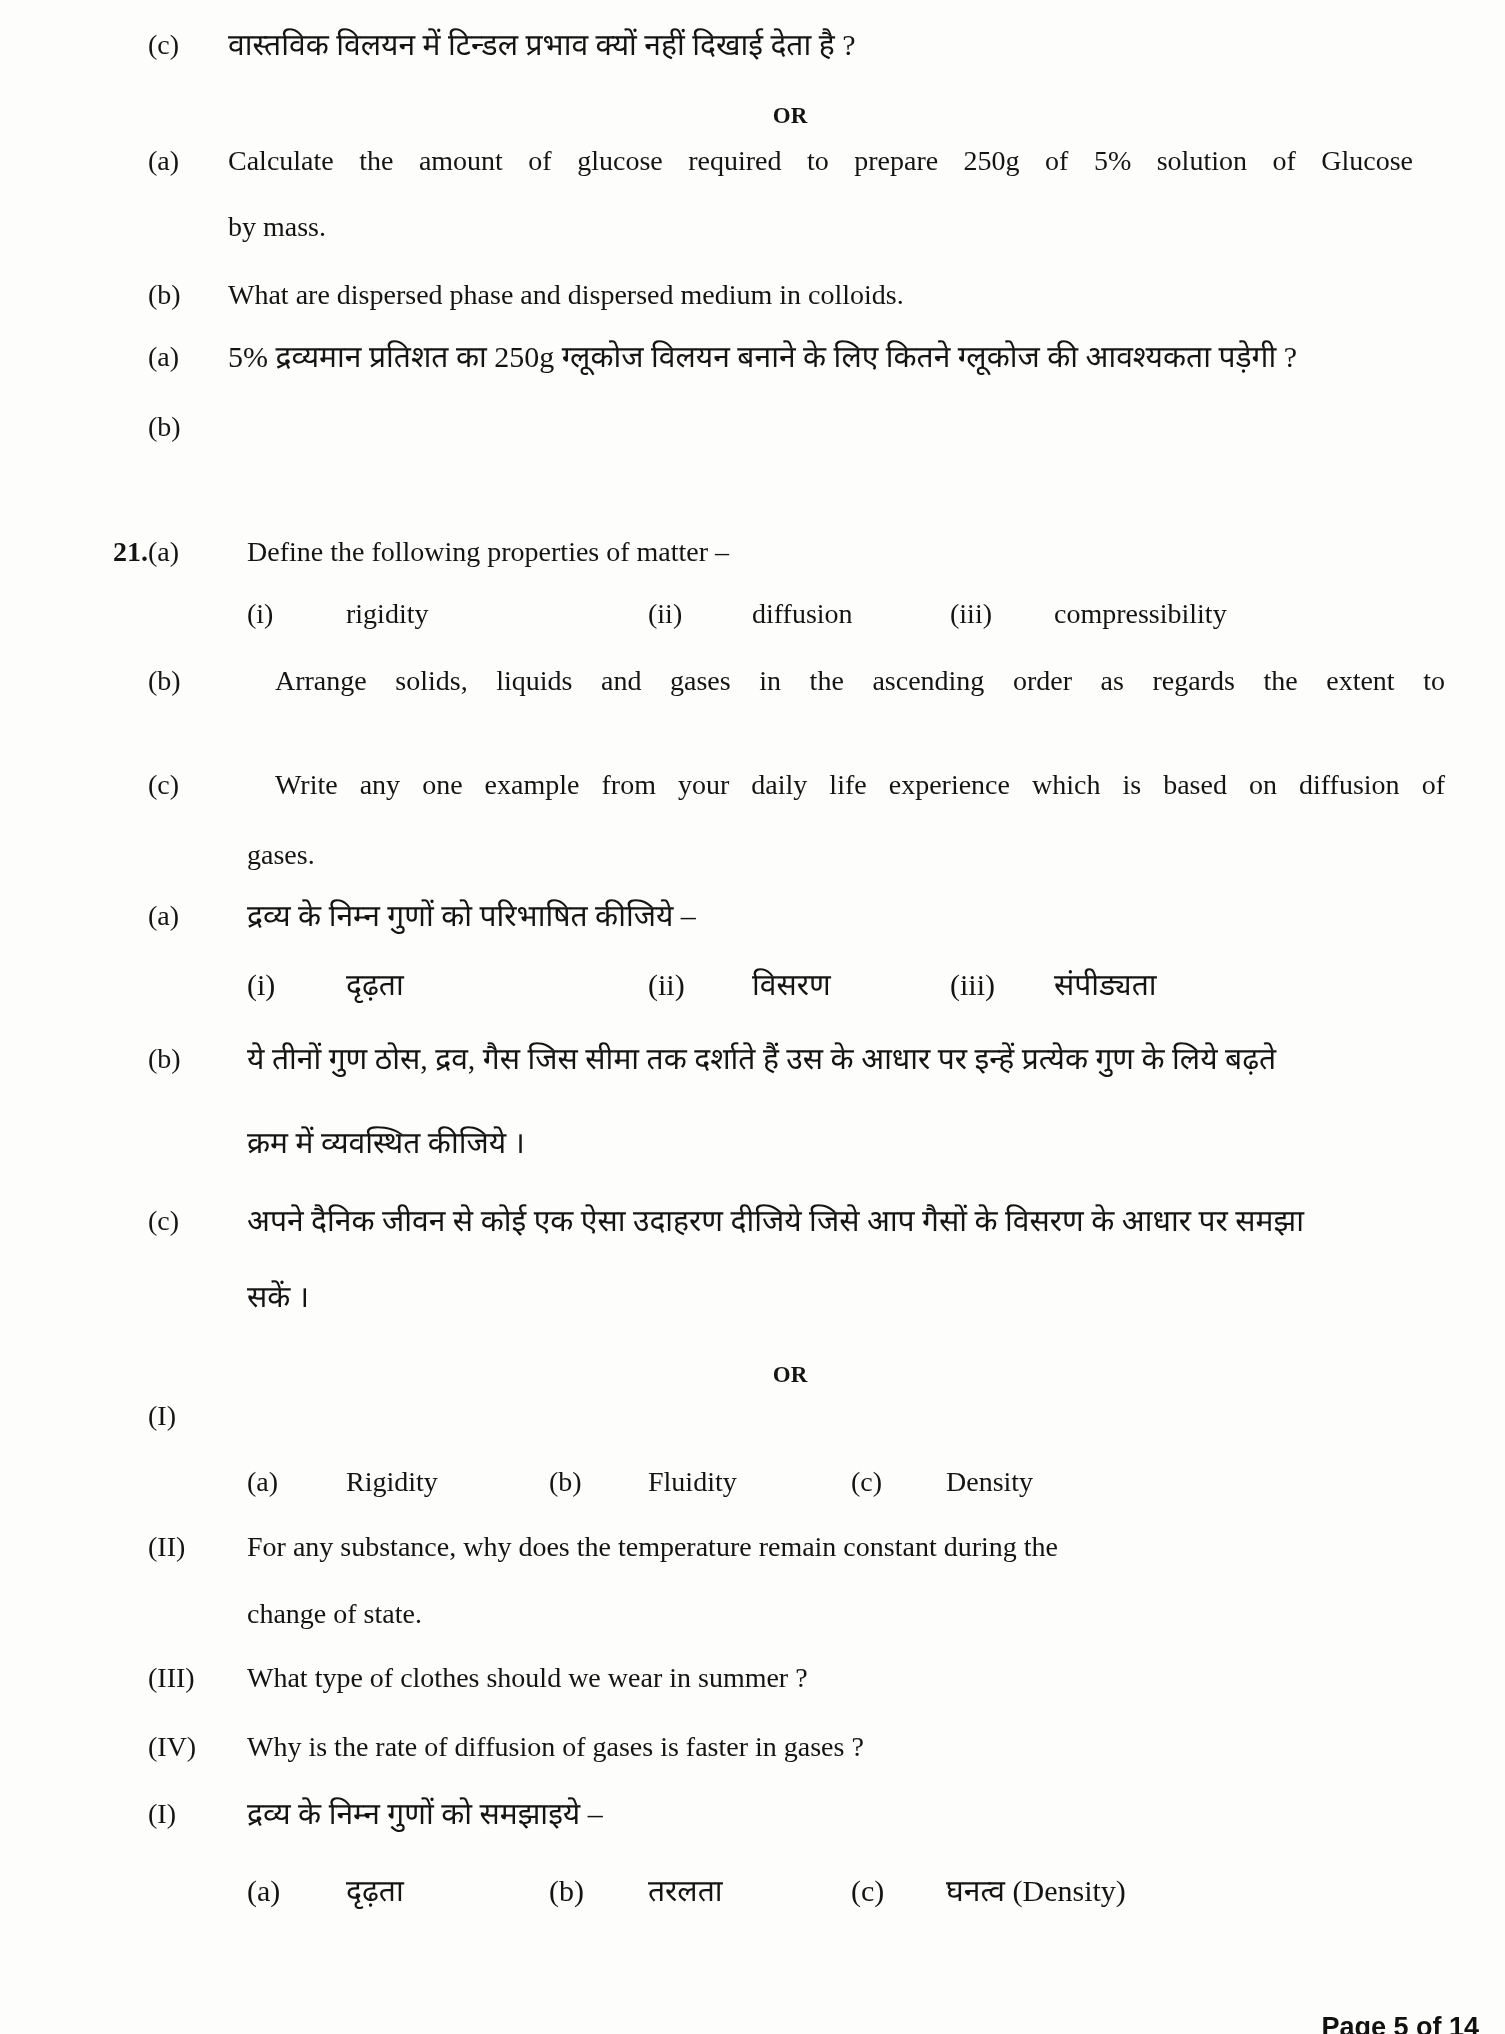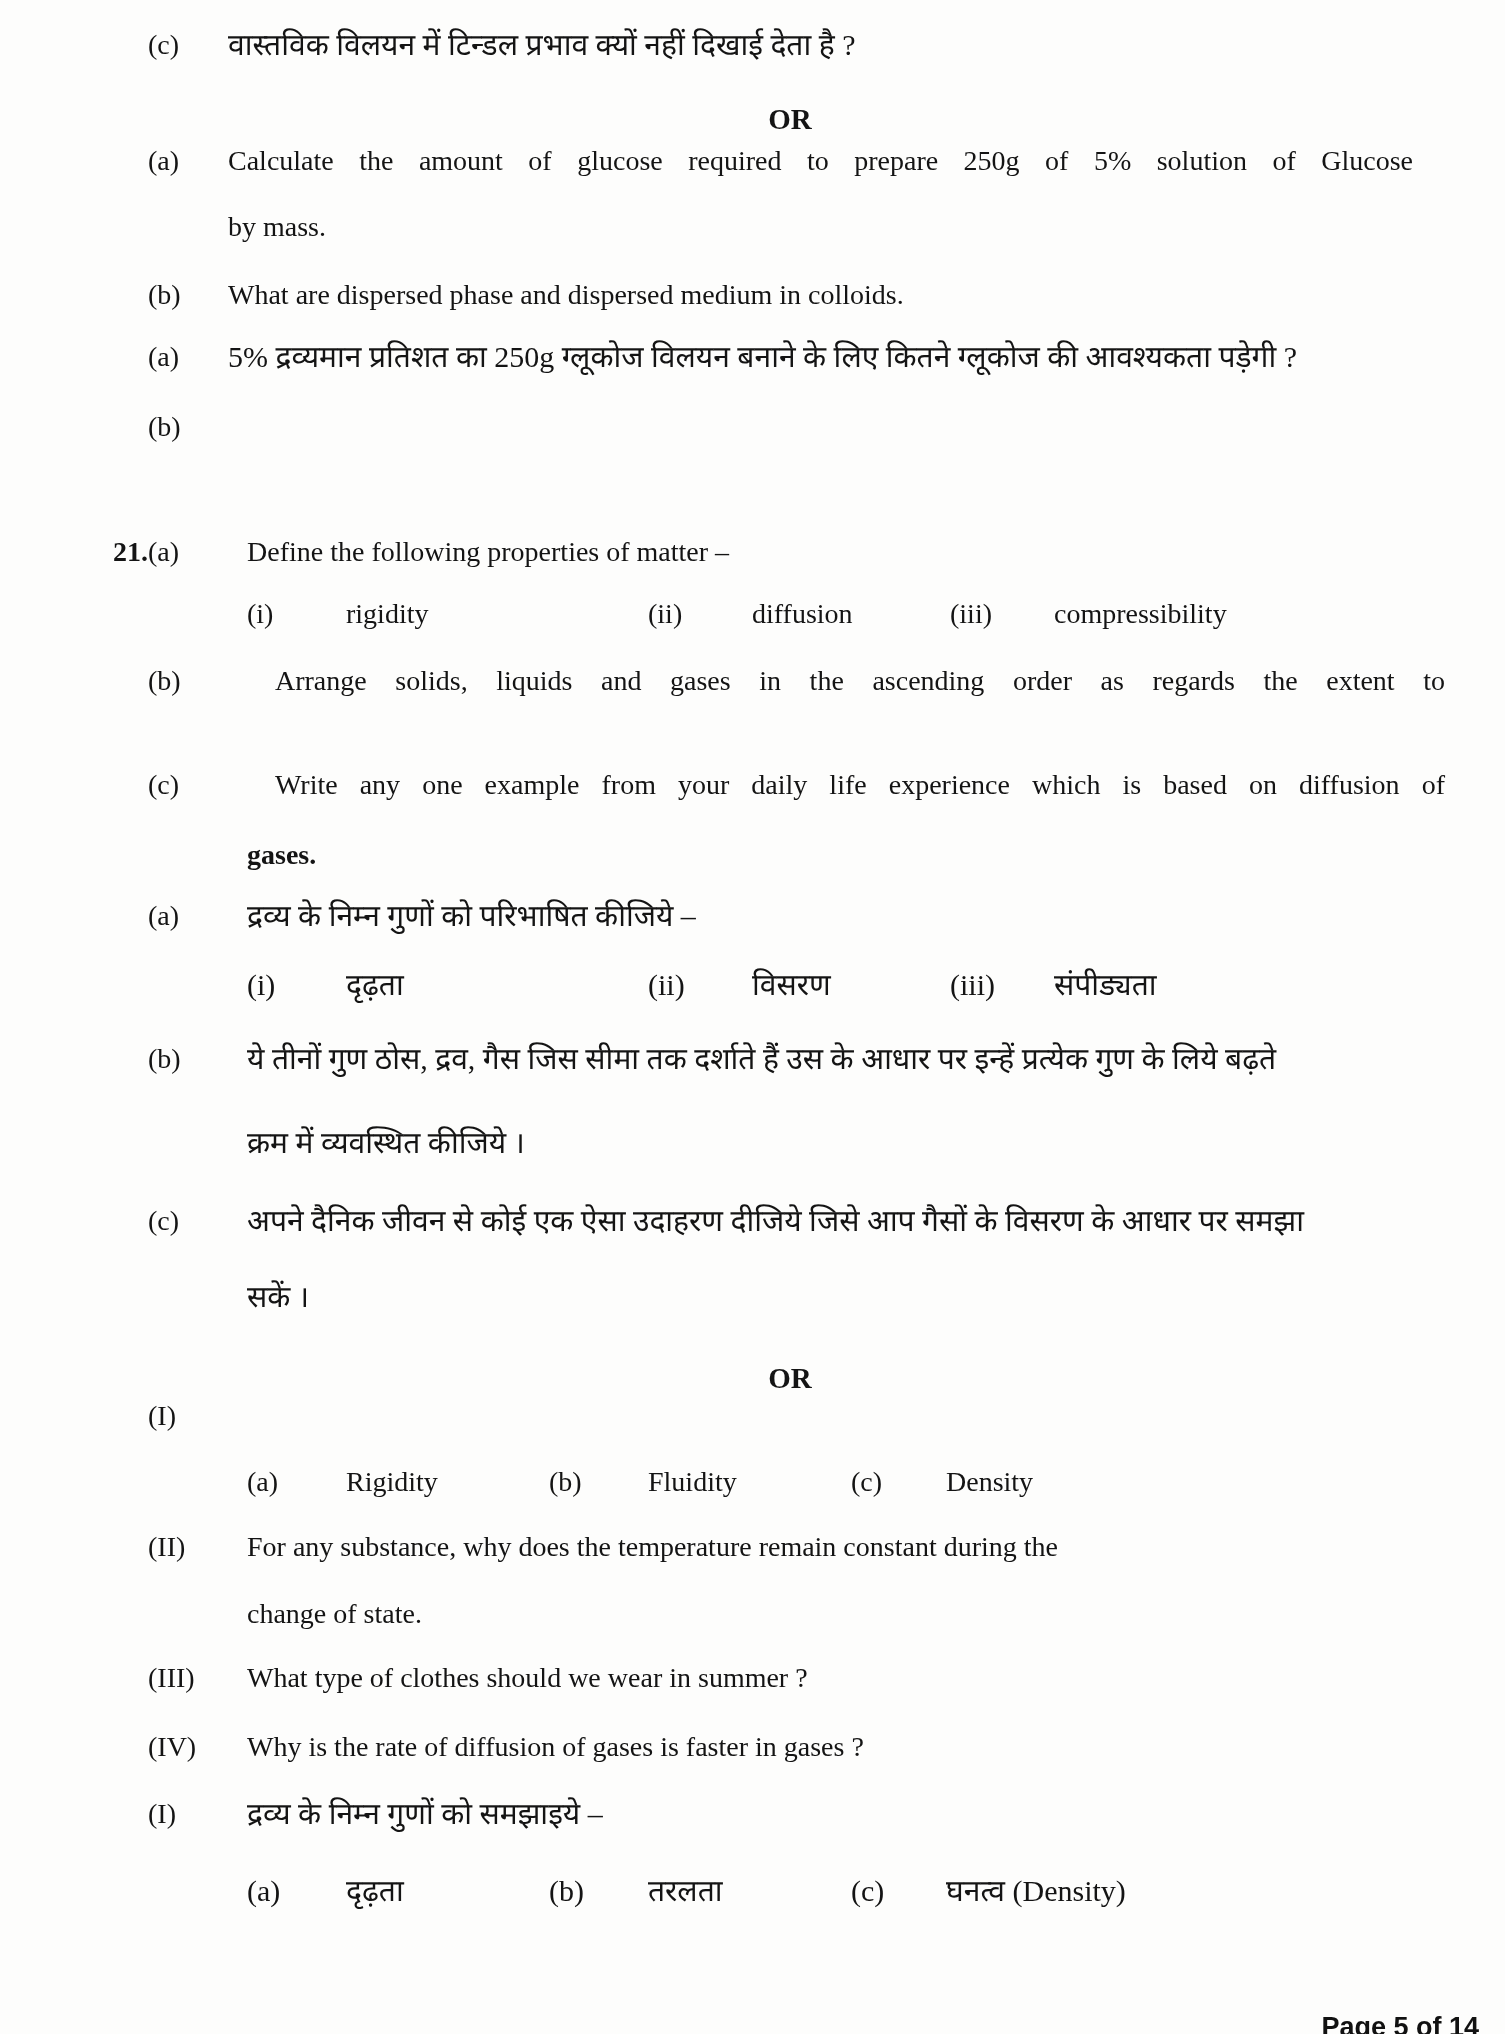--- a/index.html
+++ b/index.html
@@ -35,21 +35,21 @@
   .stretch-q20 { width: 1185px; text-align: justify; text-align-last: justify; }
   .stretch-q21 { width: 1170px; text-align: justify; text-align-last: justify; margin-left: 28px; }
   .para .line2 { margin-top: 3px; }
   .or {
     position: absolute;
     left: 148px;
     width: 1284px;
     text-align: center;
     font-weight: bold;
     font-family: "Liberation Serif", serif;
-    font-size: 29px;
+    font-size: 23px;
   }
   .optrow {
     position: absolute;
     left: 247px;
     display: flex;
     white-space: nowrap;
   }
   .opt { display: flex; }
   .olabel { flex-shrink: 0; font-family: "Liberation Serif", serif; }
   
@@ -134,21 +134,21 @@
     <span class="qlabel lbl-q21">(b)</span>
     <div class="content">
       <div class="stretch-q21">Arrange solids, liquids and gases in the ascending order as regards the extent to</div>
     </div>
   </div>
 
   <div class="row en" style="top:768px; left:148px;">
     <span class="qlabel lbl-q21">(c)</span>
     <div class="content stretch-q21">Write any one example from your daily life experience which is based on  diffusion of</div>
   </div>
-  <div class="row en" style="top:838px; left:247px;font-weight:bold;">
+  <div class="row en" style="top:838px; left:247px;">
     <div class="content nowrap">gases.</div>
   </div>
 
   <div class="row hi" style="top:897px; left:148px;">
     <span class="qlabel lbl-q21">(a)</span>
     <div class="content nowrap">द्रव्य के निम्न गुणों को परिभाषित कीजिये –</div>
   </div>
 
   <div class="optrow wide hi" style="top:966px;">
     <span class="opt opt1">

